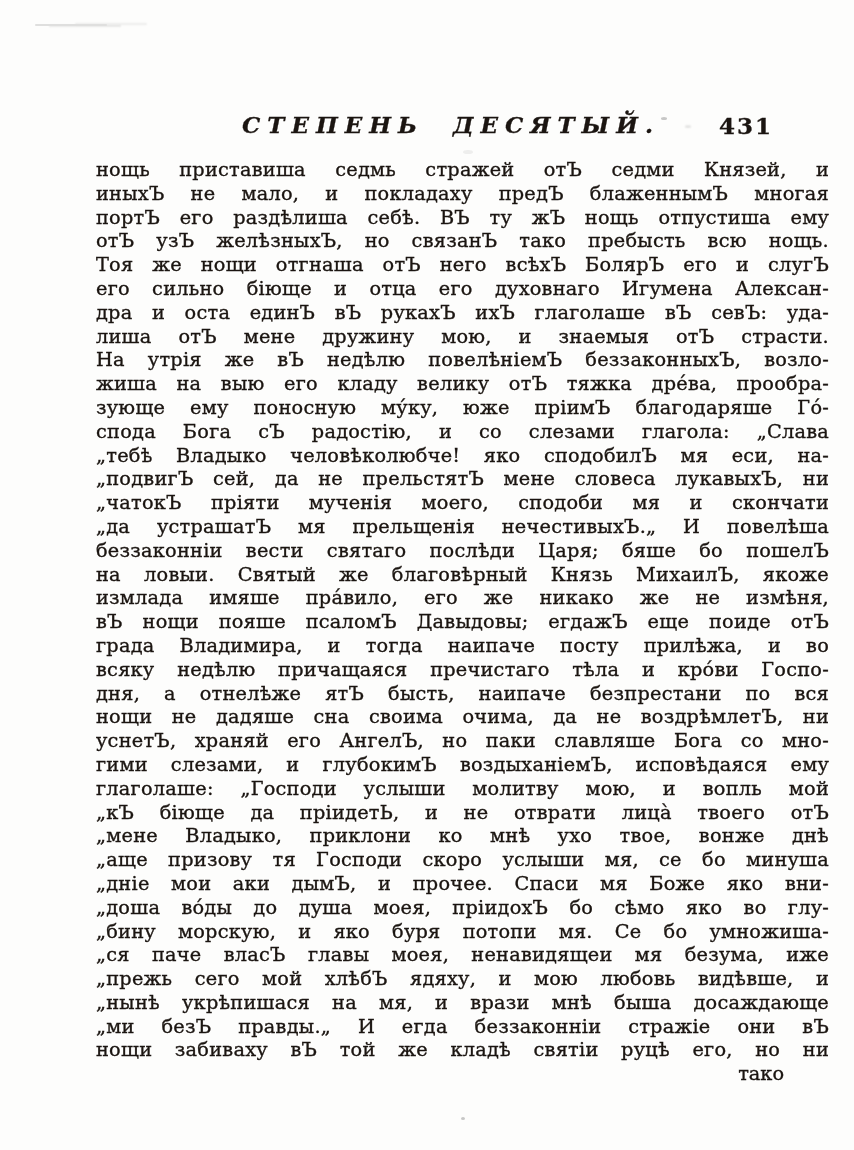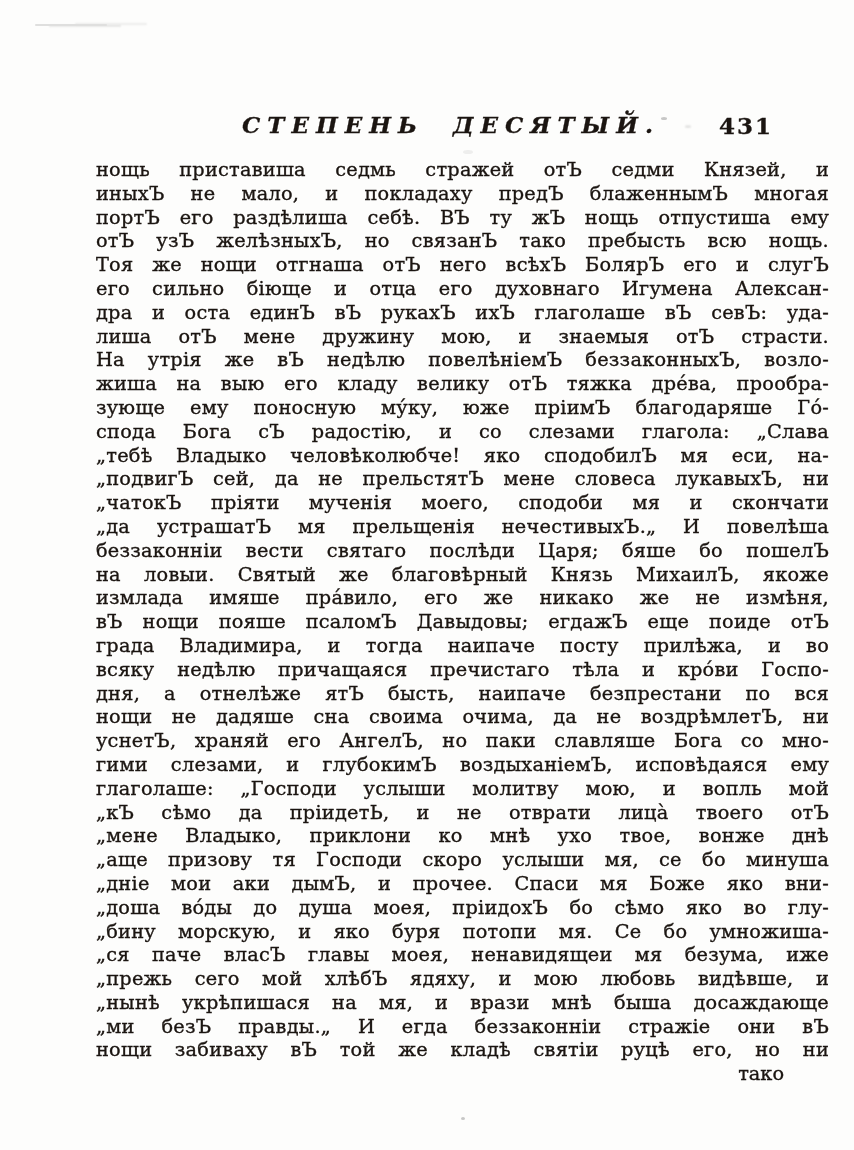--- a/index.html
+++ b/index.html
@@ -128,21 +128,21 @@
       <div class="text-line">на ловыи. Святый же благовѣрный Князь МихаилЪ, якоже</div>
       <div class="text-line">измлада имяше пра́вило, его же никако же не измѣня,</div>
       <div class="text-line">вЪ нощи пояше псаломЪ Давыдовы; егдажЪ еще поиде отЪ</div>
       <div class="text-line">града Владимира, и тогда наипаче посту прилѣжа, и во</div>
       <div class="text-line">всяку недѣлю причащаяся пречистаго тѣла и кро́ви Госпо-</div>
       <div class="text-line">дня, а отнелѣже ятЪ бысть, наипаче безпрестани по вся</div>
       <div class="text-line">нощи не дадяше сна своима очима, да не воздрѣмлетЪ, ни</div>
       <div class="text-line">уснетЪ, храняй его АнгелЪ, но паки славляше Бога со мно-</div>
       <div class="text-line">гими слезами, и глубокимЪ воздыханіемЪ, исповѣдаяся ему</div>
       <div class="text-line">глаголаше: „Господи услыши молитву мою, и вопль мой</div>
-      <div class="text-line">„кЪ сѣмо да пріидетЬ, и не отврати лица̀ твоего отЪ</div>
+      <div class="text-line">„кЪ біюще да пріидетЬ, и не отврати лица̀ твоего отЪ</div>
       <div class="text-line">„мене Владыко, приклони ко мнѣ ухо твое, вонже днѣ</div>
       <div class="text-line">„аще призову тя Господи скоро услыши мя, се бо минуша</div>
       <div class="text-line">„дніе мои аки дымЪ, и прочее. Спаси мя Боже яко вни-</div>
       <div class="text-line">„доша во́ды до душа моея, пріидохЪ бо сѣмо яко во глу-</div>
       <div class="text-line">„бину морскую, и яко буря потопи мя. Се бо умножиша-</div>
       <div class="text-line">„ся паче власЪ главы моея, ненавидящеи мя безума, иже</div>
       <div class="text-line">„прежь сего мой хлѣбЪ ядяху, и мою любовь видѣвше, и</div>
       <div class="text-line">„нынѣ укрѣпишася на мя, и врази мнѣ быша досаждающе</div>
       <div class="text-line">„ми безЪ правды.„ И егда беззаконніи стражіе они вЪ</div>
       <div class="text-line">нощи забиваху вЪ той же кладѣ святіи руцѣ его, но ни</div>

